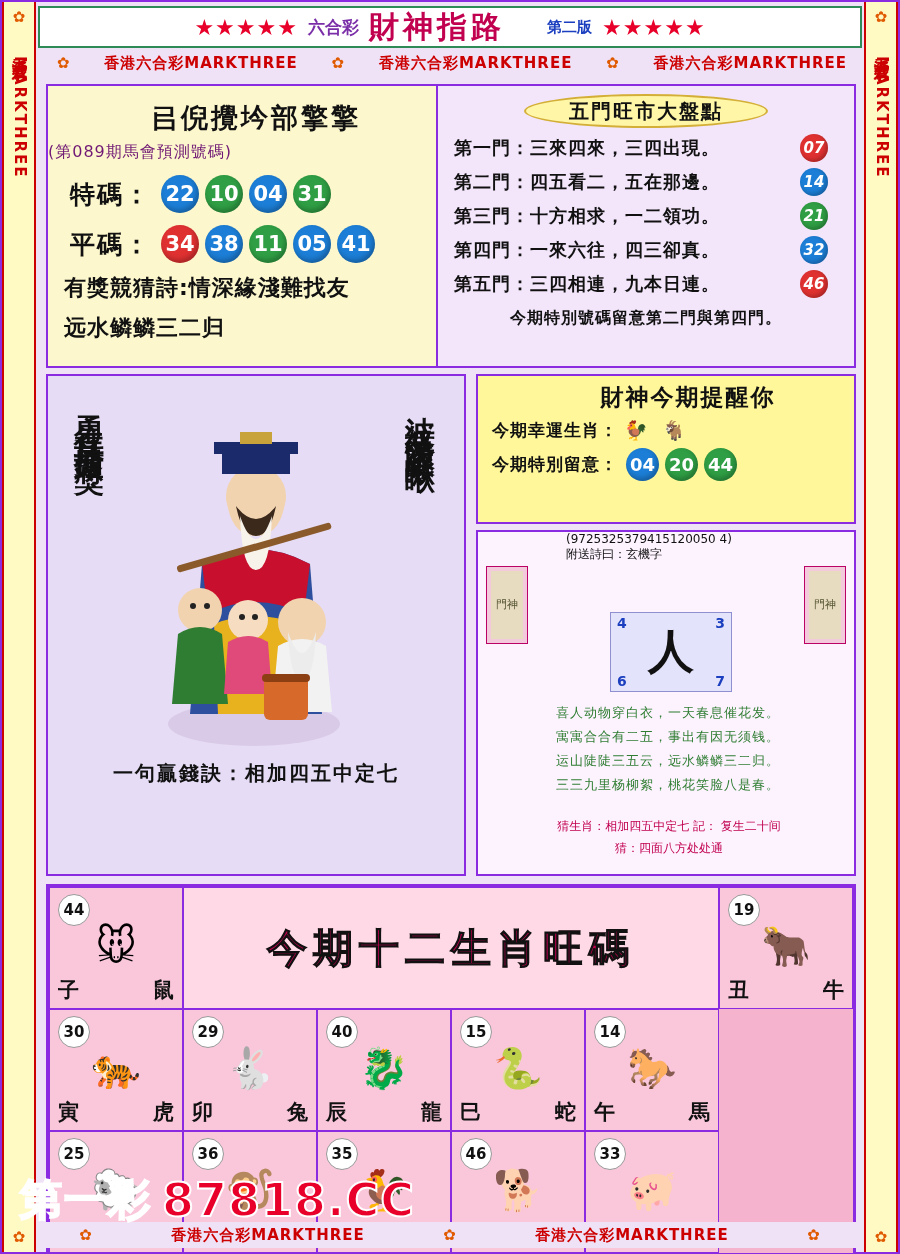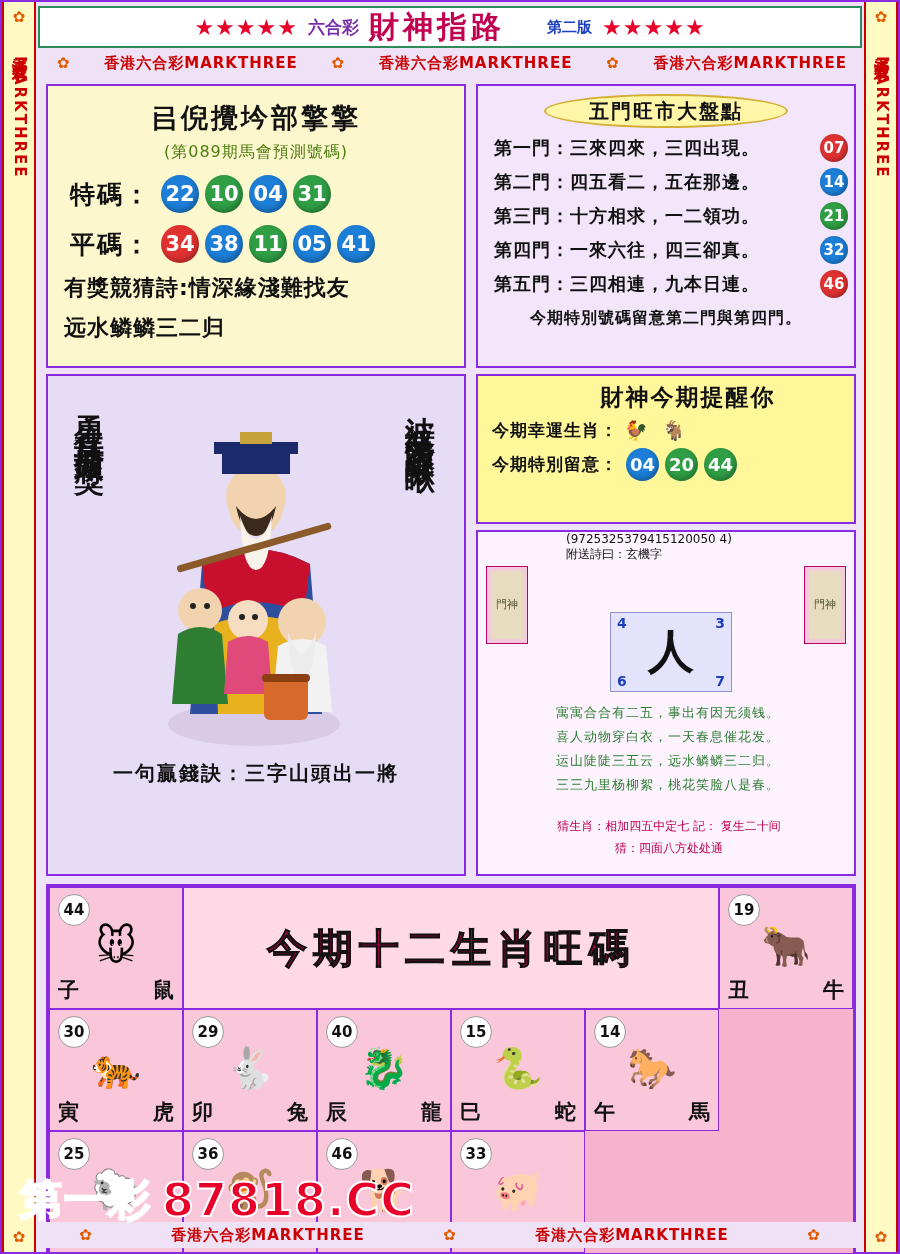--- a/index.html
+++ b/index.html
@@ -72,53 +72,54 @@
   
   .pred{
     left:8px;top:6px;width:420px;height:284px;
     background:#fdf7cd;border:2px solid #8a2be2;
   }
   .pred h2{
     margin:14px 0 0;text-align:center;
     font-size:27px;font-weight:bold;color:#111;letter-spacing:3px;
   }
   .pred .sub{
-    text-align:center;font-size:16px;color:#4d7c0f;margin-top:6px;letter-spacing:1px;
+    text-align:left;font-size:16px;color:#701a75;margin-top:6px;letter-spacing:1px;
   }
   .row{display:flex;align-items:center;margin:12px 0 0 22px;}
   .row .lbl{font-size:25px;font-weight:bold;color:#111;letter-spacing:2px;margin-right:10px;}
   .ball{
     width:38px;height:38px;border-radius:50%;
     display:flex;align-items:center;justify-content:center;
     color:#fff;font-size:21px;font-weight:bold;margin-right:6px;
     box-shadow:inset -2px -3px 5px rgba(0,0,0,.25);
   }
   .ball.sm{width:33px;height:33px;font-size:18px;}
   .b-red{background:#e03131;}
   .b-blue{background:#1c7ed6;}
   .b-green{background:#2f9e44;}
   .poem{margin:10px 0 0 16px;font-size:22px;font-weight:bold;color:#111;letter-spacing:1px;}
   
   .gates{
-    right:6px;top:6px;width:380px;height:284px;
+    right:6px;top:6px;width:420px;height:284px;
     background:#f3e6fb;border:2px solid #8a2be2;
   }
   .gates .title{
     margin:8px auto 0;width:240px;height:30px;
     background:#fff6a8;border:2px solid #d4af37;border-radius:50%;
     display:flex;align-items:center;justify-content:center;
     font-size:20px;font-weight:bold;color:#111;letter-spacing:2px;
   }
   .grow{display:flex;align-items:center;margin:6px 0 0 16px;}
   .grow .txt{font-size:18px;color:#111;font-weight:bold;letter-spacing:1px;flex:1;}
   .grow .num{
     width:28px;height:28px;border-radius:50%;
     display:flex;align-items:center;justify-content:center;
-    color:#fff;font-size:15px;font-weight:bold;margin-right:6px;
+    color:#fff;font-size:15px;font-weight:bold;margin-right:26px;
     box-shadow:inset -2px -2px 4px rgba(0,0,0,.25);
+    font-style:italic;
   }
   .gates .note{
     margin-top:10px;text-align:center;font-size:16px;color:#111;font-weight:bold;letter-spacing:1px;
   }
   
   .pic{
     left:8px;top:296px;width:420px;height:502px;
     background:#e6dcf5;border:2px solid #8a2be2;
   }
   .pic .title{
@@ -357,21 +358,21 @@
             <circle cx="111" cy="233" r="3" fill="#222"></circle>
 
           <circle cx="158" cy="238" r="24" fill="#f2d3b0"></circle>
           <path d="M134 262 q24 -14 48 0 l6 66 h-60 z" fill="#f2f2f2"></path>
           <path d="M144 248 q14 42 28 0 q-2 48 -14 48 q-12 0 -14 -48" fill="#ececec"></path>
 
           <rect x="120" y="292" width="44" height="44" rx="6" fill="#d76a2a"></rect>
           <rect x="118" y="290" width="48" height="8" rx="4" fill="#8b3f12"></rect>
         </svg>
       </div>
-      <div class="foot">一句贏錢訣：三字山頭出一將</div>
+      <div class="foot">一句贏錢訣：相加四五中定七</div>
     </div>
 
     <div class="box remind">
       <div class="title">財神今期提醒你</div>
       <div class="rrow">
         <span class="lb">今期幸運生肖：</span>
         <span class="val">🐓  🐐</span>
       </div>
       <div class="rrow">
         <span class="lb">今期特別留意：</span>
@@ -394,22 +395,22 @@
 
       <div class="charbox">
         <span class="c c1">4</span>
         <span class="c c2">3</span>
         <span class="c c3">6</span>
         <span class="c c4">7</span>
         <span class="big">人</span>
       </div>
 
       <div class="greenpoem">
+        <div>喜人动物穿白衣，一天春息催花发。</div>
         <div>寓寓合合有二五，事出有因无须钱。</div>
-        <div>喜人动物穿白衣，一天春息催花发。</div>
         <div>运山陡陡三五云，远水鳞鳞三二归。</div>
         <div>三三九里杨柳絮，桃花笑脸八是春。</div>
       </div>
 
       <div class="redlines">
         <div>猜生肖：相加四五中定七  記：  复生二十间</div>
         <div>猜：四面八方处处通</div>
       </div>
     </div>
 
@@ -470,20 +471,26 @@
           <span class="num">25</span>
           <span class="emoji">🐑</span>
           <span class="cn">未</span>
           <span class="an">羊</span>
         </div>
         <div class="zcell">
           <span class="num">36</span>
           <span class="emoji">🐒</span>
           <span class="cn">申</span>
           <span class="an">猴</span>
+        </div>
+        <div class="zcell">
+          <span class="num">35</span>
+          <span class="emoji">🐓</span>
+          <span class="cn">酉</span>
+          <span class="an">鷄</span>
         </div>
         <div class="zcell">
           <span class="num">46</span>
           <span class="emoji">🐕</span>
           <span class="cn">戌</span>
           <span class="an">狗</span>
         </div>
         <div class="zcell">
           <span class="num">33</span>
           <span class="emoji">🐖</span>

